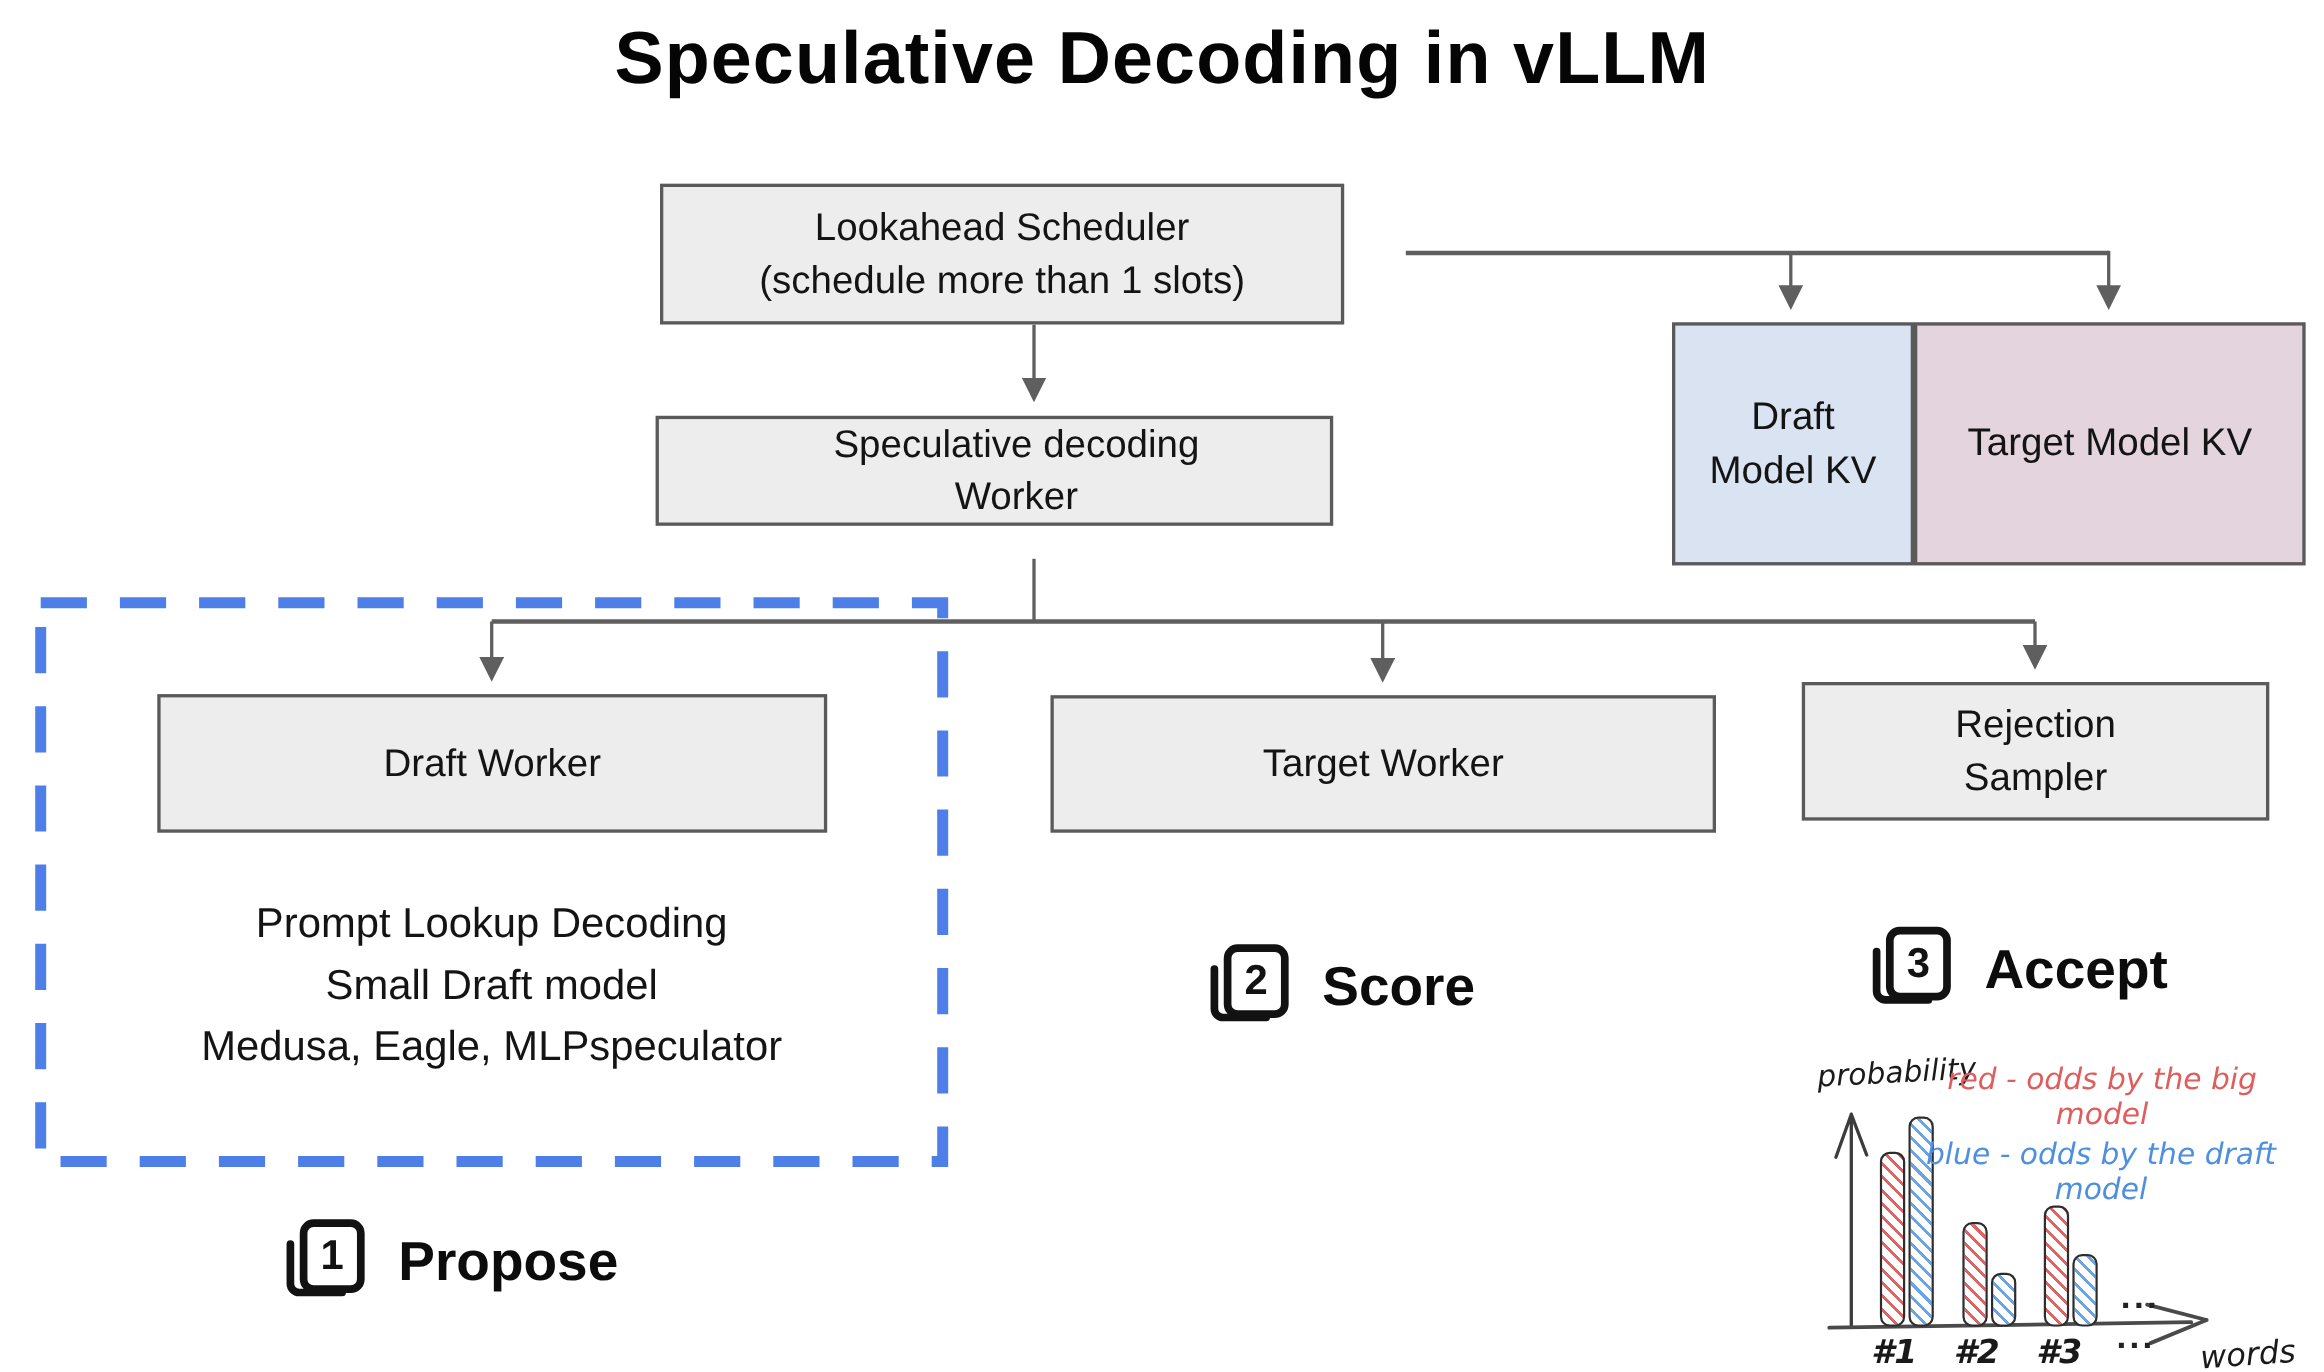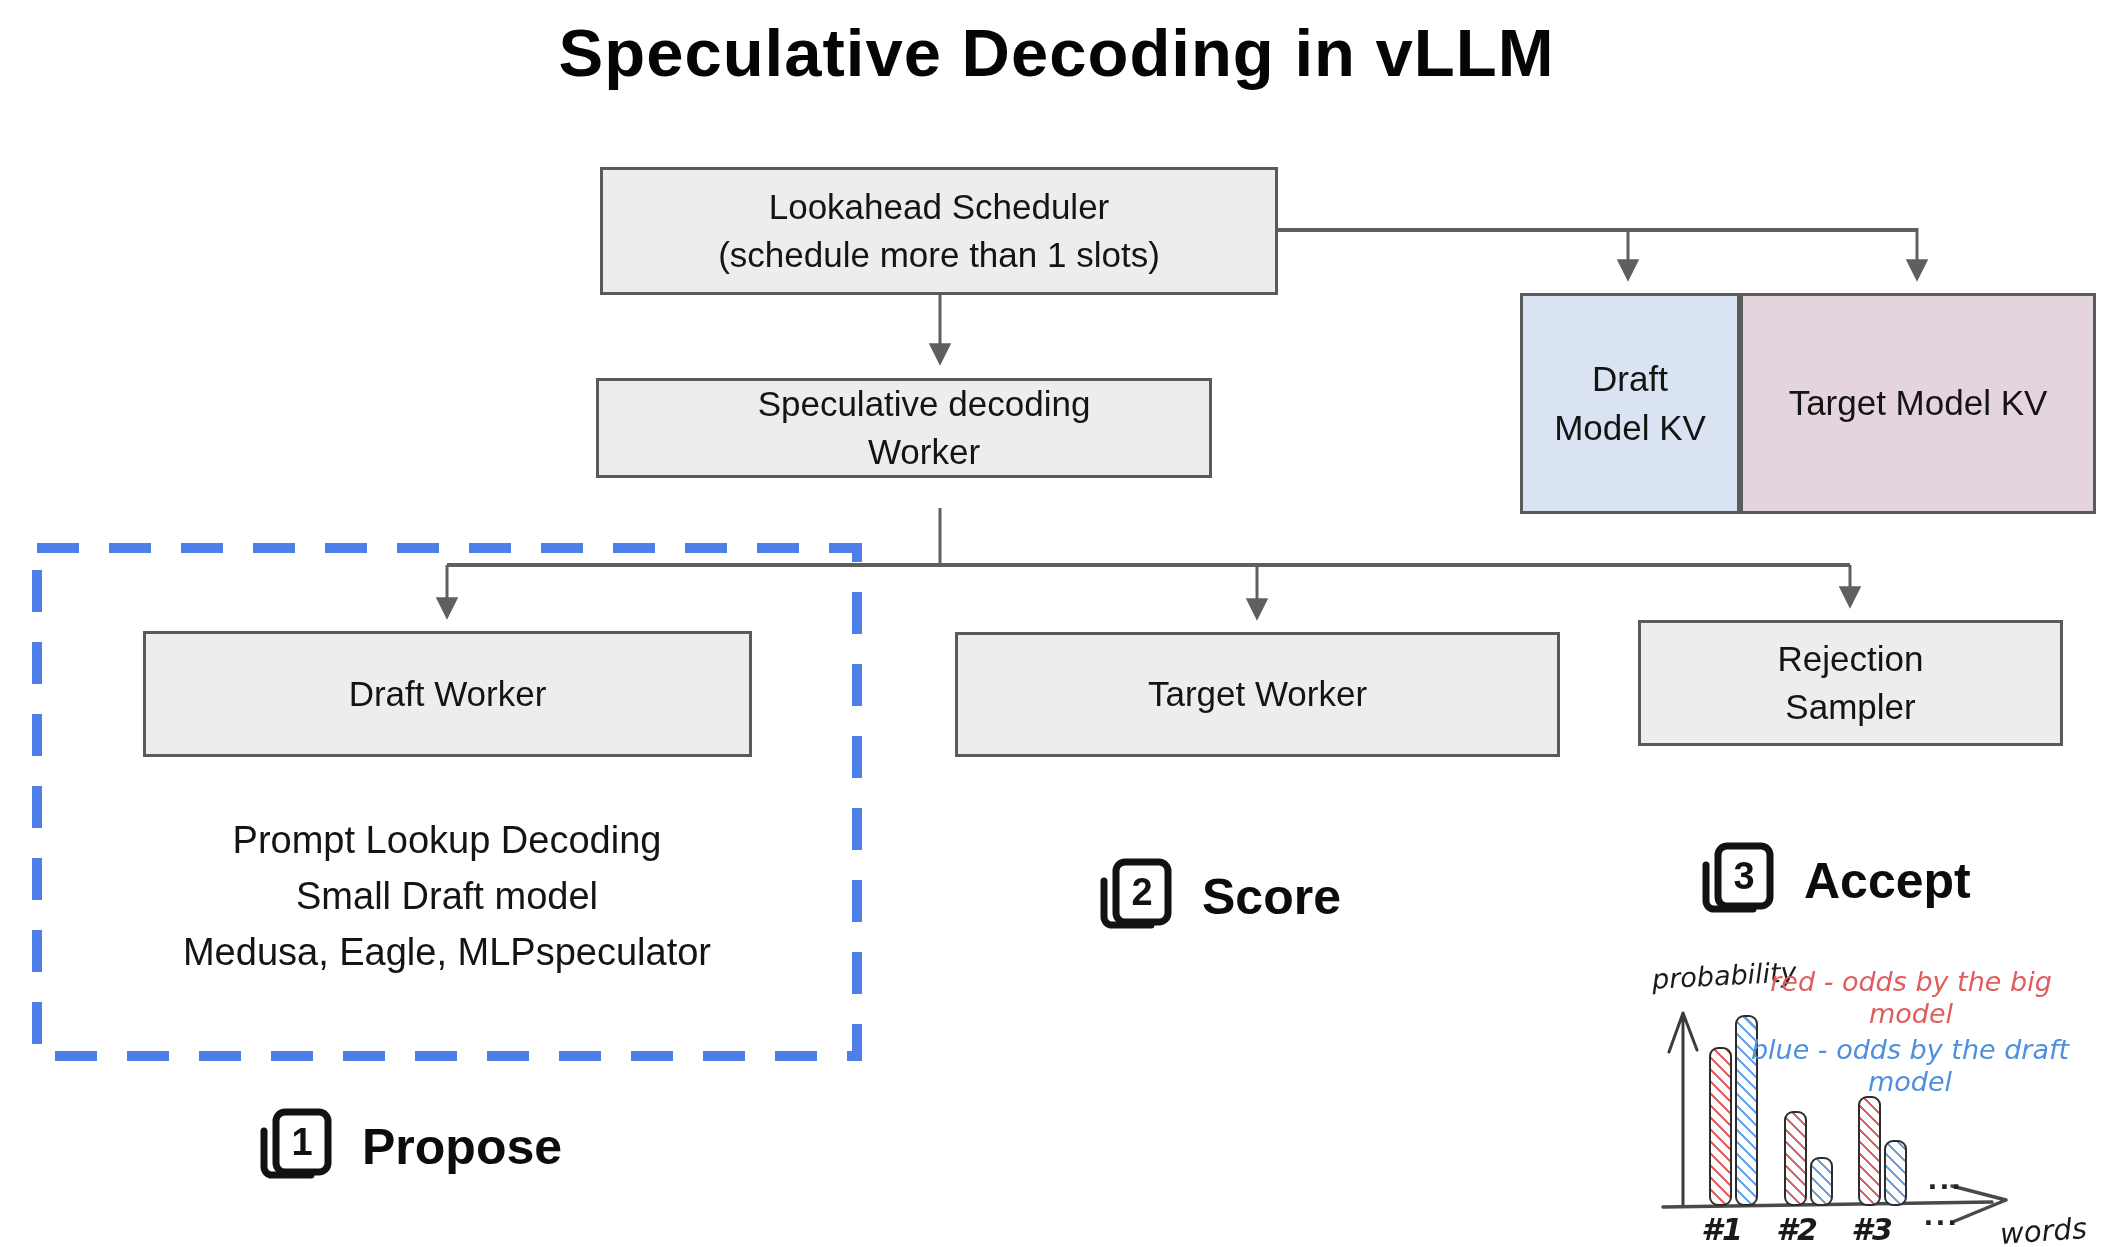--- a/index.html
+++ b/index.html
@@ -71,21 +71,21 @@
     <path d="M1850 565 V605" stroke="#5f5f5f" stroke-width="3" fill="none" marker-end="url(#arr)"></path>
 
     <rect x="37" y="548" width="820" height="508" fill="none" stroke="#4e7fe8" stroke-width="10" stroke-dasharray="42 30"></rect>
 
     <path d="M1683 1206 V1014 M1669 1052 L1683 1013 M1697 1050 L1683 1013" stroke="#3c3c3c" stroke-width="3" fill="none" stroke-linecap="round"></path>
     <path d="M1663 1207 L1992 1202 M1952 1186 L2006 1200 M1955 1221 L2006 1200" stroke="#4a4a4a" stroke-width="3.5" fill="none" stroke-linecap="round"></path>
   </svg>
 
   <div id="title" class="abs">Speculative Decoding in vLLM</div>
 
-  <div class="box" style="left:600px;top:167px;width:678px;height:128px;">
+  <div class="box" style="left:600px;top:167px;width:622px;height:128px;">
     <span>Lookahead Scheduler</span>
     <span>(schedule more than 1 slots)</span>
   </div>
 
   <div class="box" style="left:596px;top:378px;width:616px;height:100px;padding-left:40px;">
     <span>Speculative decoding</span>
     <span>Worker</span>
   </div>
 
   <div class="box kv-blue" style="left:1520px;top:293px;width:220px;height:221px;padding:0 18px;align-items:flex-end;">

